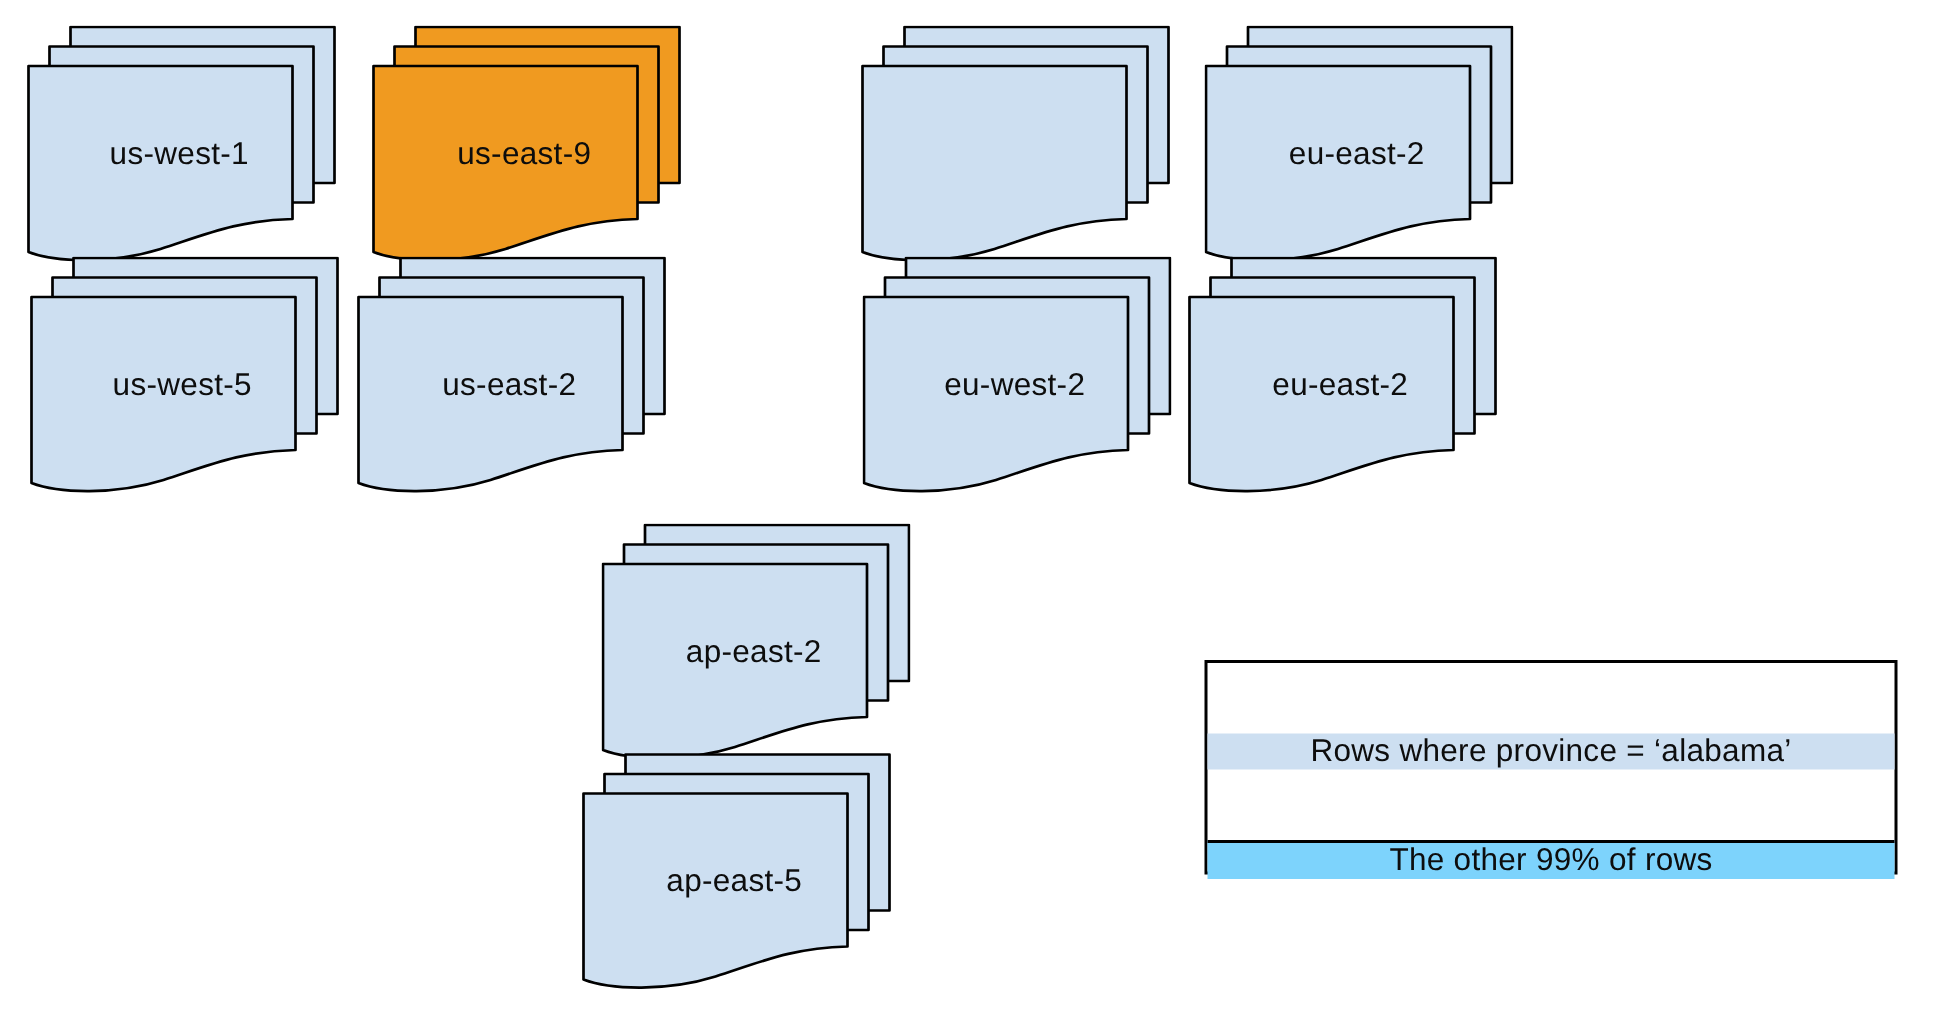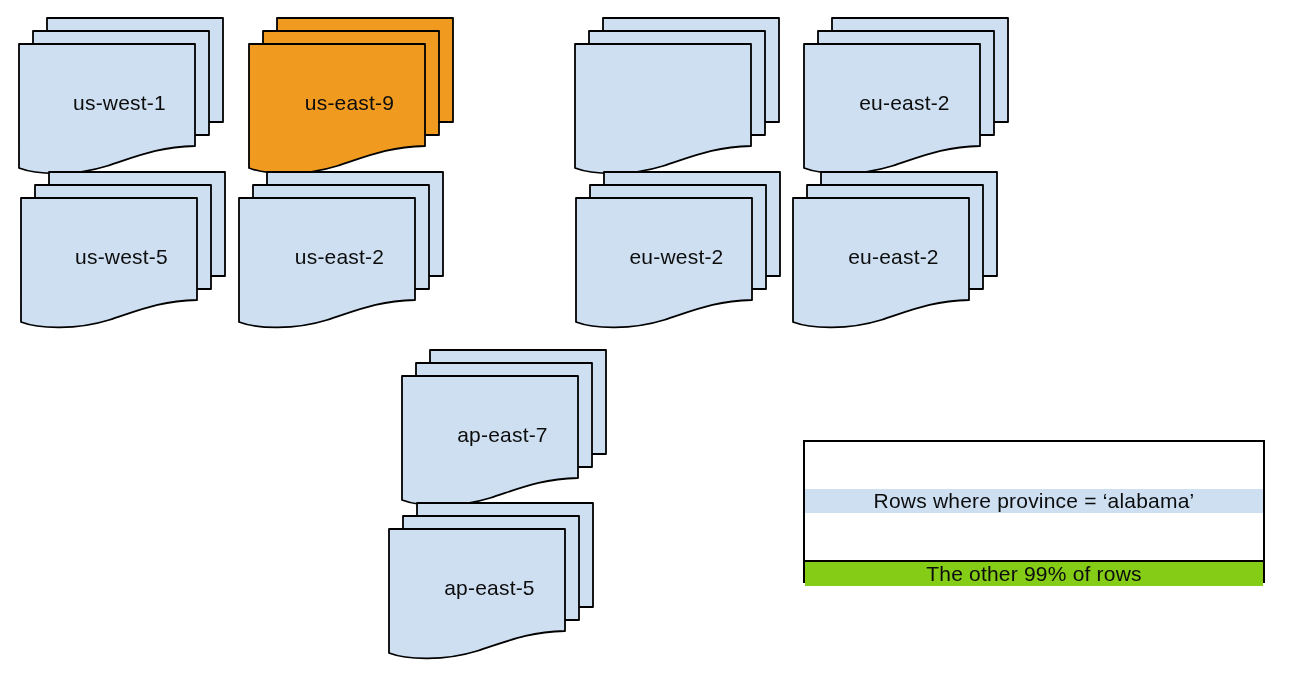--- a/index.html
+++ b/index.html
@@ -144,34 +144,34 @@
     </svg>
     <div class="stack-label">eu-east-2</div>
   </div>
 
   <div class="stack" style="left:401px;top:349px">
     <svg class="stack-svg" width="206" height="160" viewBox="0 0 206 160">
       <rect class="sheet" x="29" y="1" width="176" height="104" fill="#cddff1"></rect>
       <rect class="sheet" x="15" y="14" width="176" height="104" fill="#cddff1"></rect>
       <path class="sheet" d="M1,27 h176 v102 c-37,1 -57,10 -88,20 c-32,10 -70,9 -88,2 z" fill="#cddff1"></path>
     </svg>
-    <div class="stack-label">ap-east-7</div>
+    <div class="stack-label">ap-east-2</div>
   </div>
 
   <div class="stack" style="left:388px;top:502px">
     <svg class="stack-svg" width="206" height="160" viewBox="0 0 206 160">
       <rect class="sheet" x="29" y="1" width="176" height="104" fill="#cddff1"></rect>
       <rect class="sheet" x="15" y="14" width="176" height="104" fill="#cddff1"></rect>
       <path class="sheet" d="M1,27 h176 v102 c-37,1 -57,10 -88,20 c-32,10 -70,9 -88,2 z" fill="#cddff1"></path>
     </svg>
     <div class="stack-label">ap-east-5</div>
   </div>
 
   <div class="legend">
     <div class="legend-row" style="background-color: rgb(205, 223, 241);">
       <span>Rows where province = ‘alabama’</span>
     </div>
-    <div class="legend-row" style="background-color: #84cc16;">
+    <div class="legend-row" style="background-color: #7dd3fc;">
       <span>The other 99% of rows</span>
     </div>
   </div>
 
 </div>
 
 </body></html>

